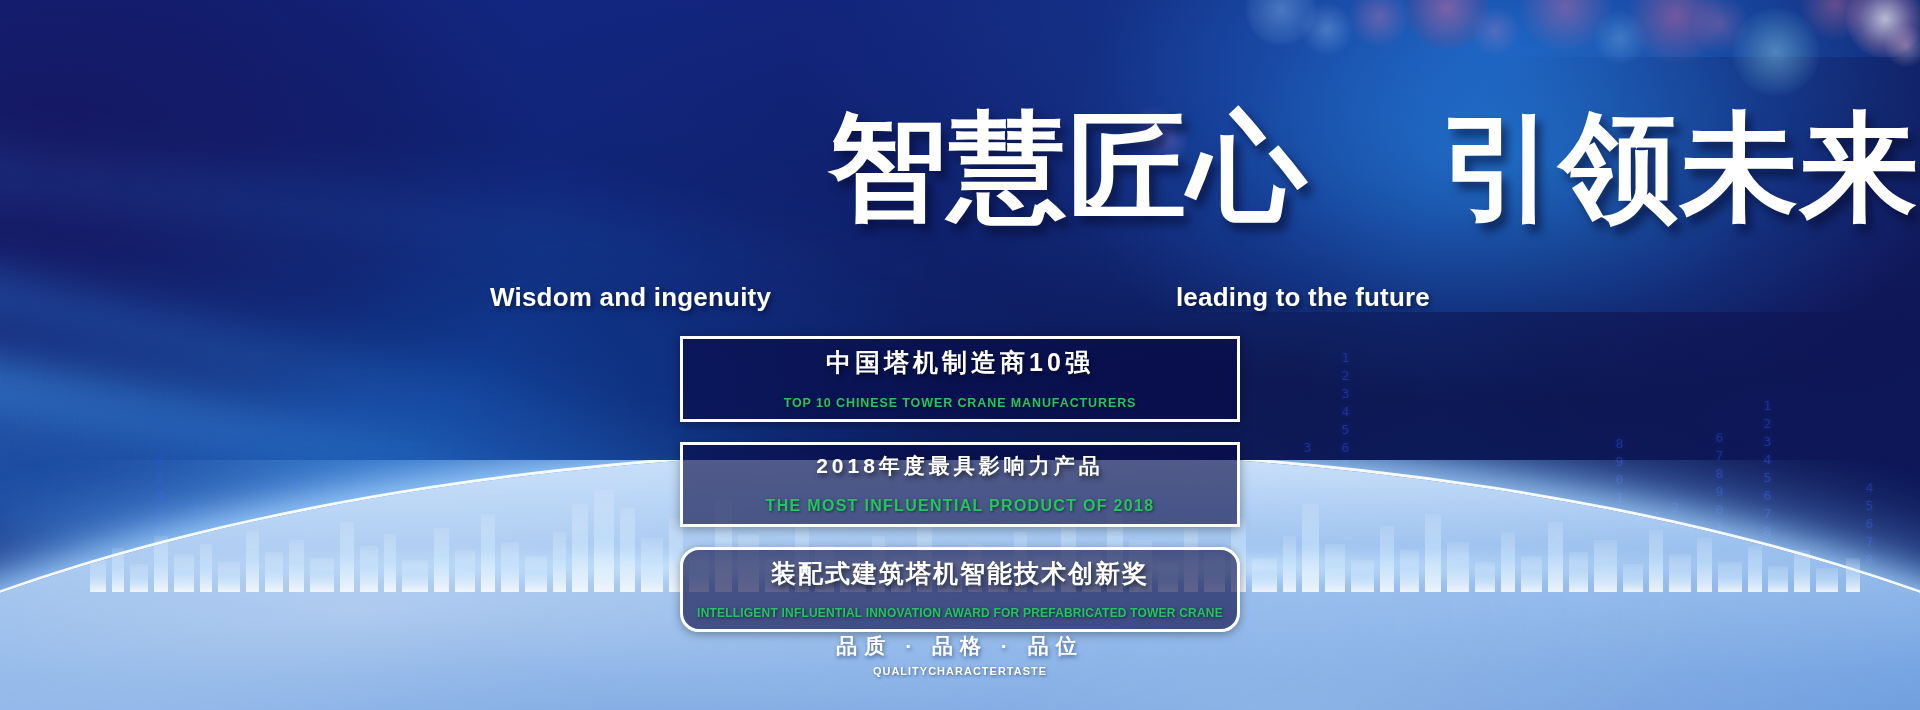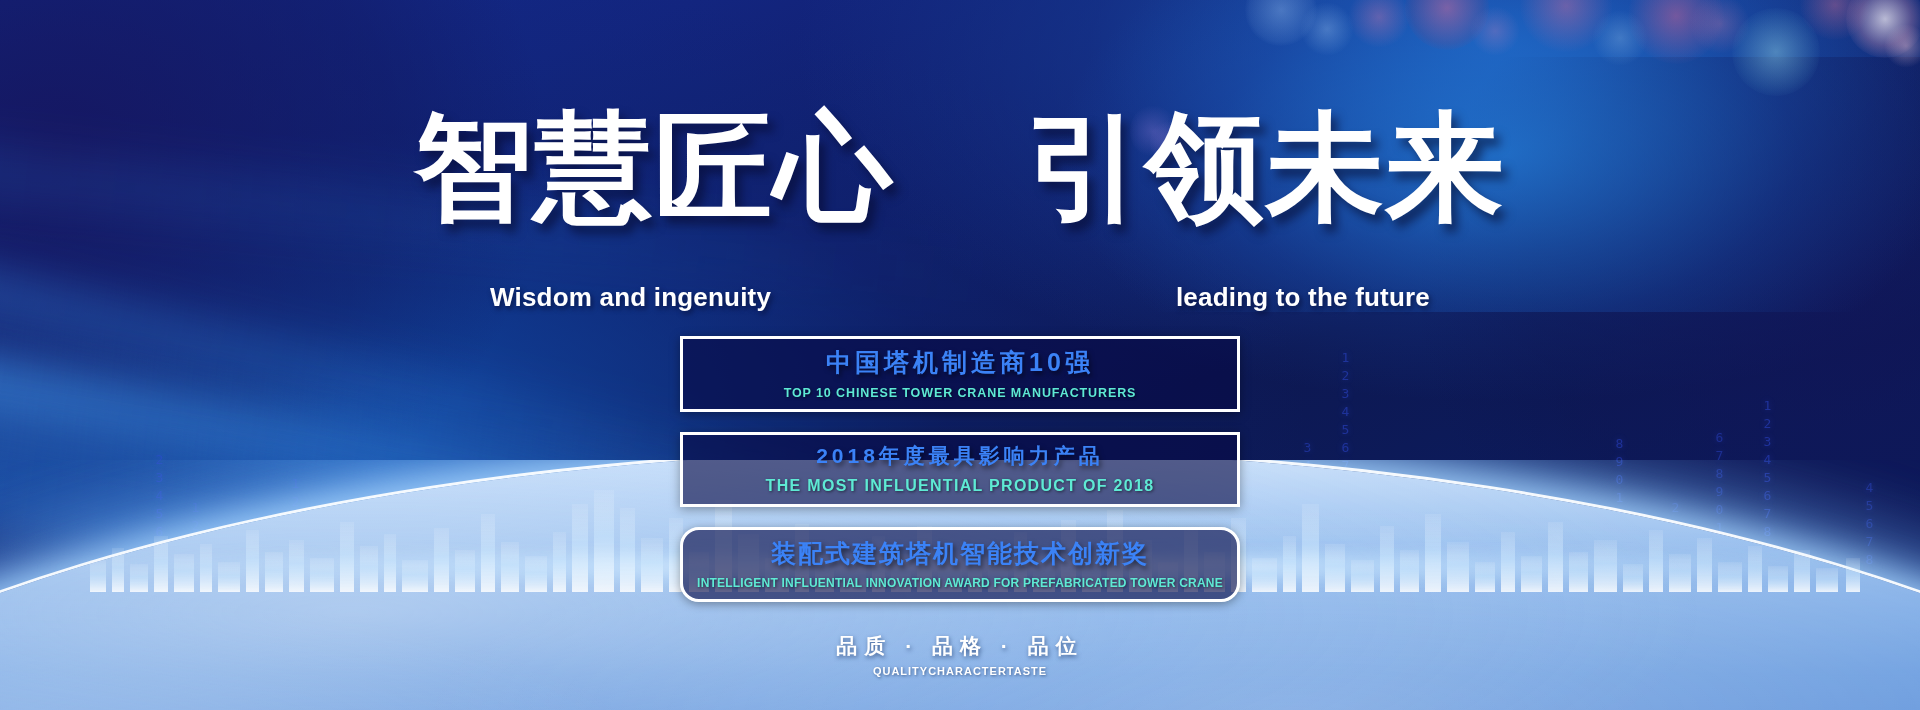--- a/index.html
+++ b/index.html
@@ -71,21 +71,21 @@
     filter:blur(6px);
   }
   .city{
     position:absolute;left:0;right:0;bottom:118px;height:118px;
     opacity:.88;pointer-events:none;
   }
   .city svg{display:block;width:100%;height:100%;}
 
   
   .headline{
-    position:absolute;left:0;right:0;top:108px;text-align:center;
+    position:absolute;left:0;right:0;top:108px;text-align:right;
     color:#fff;font-size:118px;line-height:1;font-weight:700;
     letter-spacing:2px;white-space:nowrap;
     text-shadow:6px 8px 10px rgba(5,8,40,0.55);
   }
   .headline .gap{display:inline-block;width:62px;}
   .sub-row{
     position:absolute;left:0;right:0;top:282px;
     display:flex;justify-content:center;align-items:baseline;
     color:#fff;font-size:26px;font-weight:700;letter-spacing:.2px;
     text-shadow:2px 3px 5px rgba(5,8,40,0.6);
@@ -99,26 +99,26 @@
   .award{
     border:3px solid #ffffff;
     background:rgba(8,10,70,0.62);
     padding:9px 10px 8px;
     margin-bottom:20px;
     text-align:center;
     box-shadow:0 2px 10px rgba(0,0,0,0.35);
   }
   .award:last-child{margin-bottom:0;border-radius:19px;}
   .award .cn{
-    color:#3b82f6;font-size:25px;font-weight:700;letter-spacing:4px;line-height:1.18;
+    color:#ffffff;font-size:25px;font-weight:700;letter-spacing:4px;line-height:1.18;
     text-shadow:2px 3px 5px rgba(0,0,0,0.55);
   }
   .award .en{
-    color:#5eead4;font-size:12.5px;font-weight:700;letter-spacing:.9px;line-height:1.3;
-    margin-top:7px;text-shadow:1px 1px 3px rgba(0,0,0,0.55);
+    color:#22c55e;font-size:12.5px;font-weight:700;letter-spacing:.9px;line-height:1.3;
+    margin-top:17px;text-shadow:1px 1px 3px rgba(0,0,0,0.55);
   }
   .award.a2 .cn{font-size:21px;letter-spacing:4px;}
   .award.a2 .en{font-size:16px;letter-spacing:1.3px;}
   .award.a3 .cn{font-size:25px;letter-spacing:2px;}
   .award.a3 .en{font-size:12px;letter-spacing:.2px;}
 
   
   .tagline{
     position:absolute;left:50%;transform:translateX(-50%);top:632px;
     text-align:center;width:560px;

